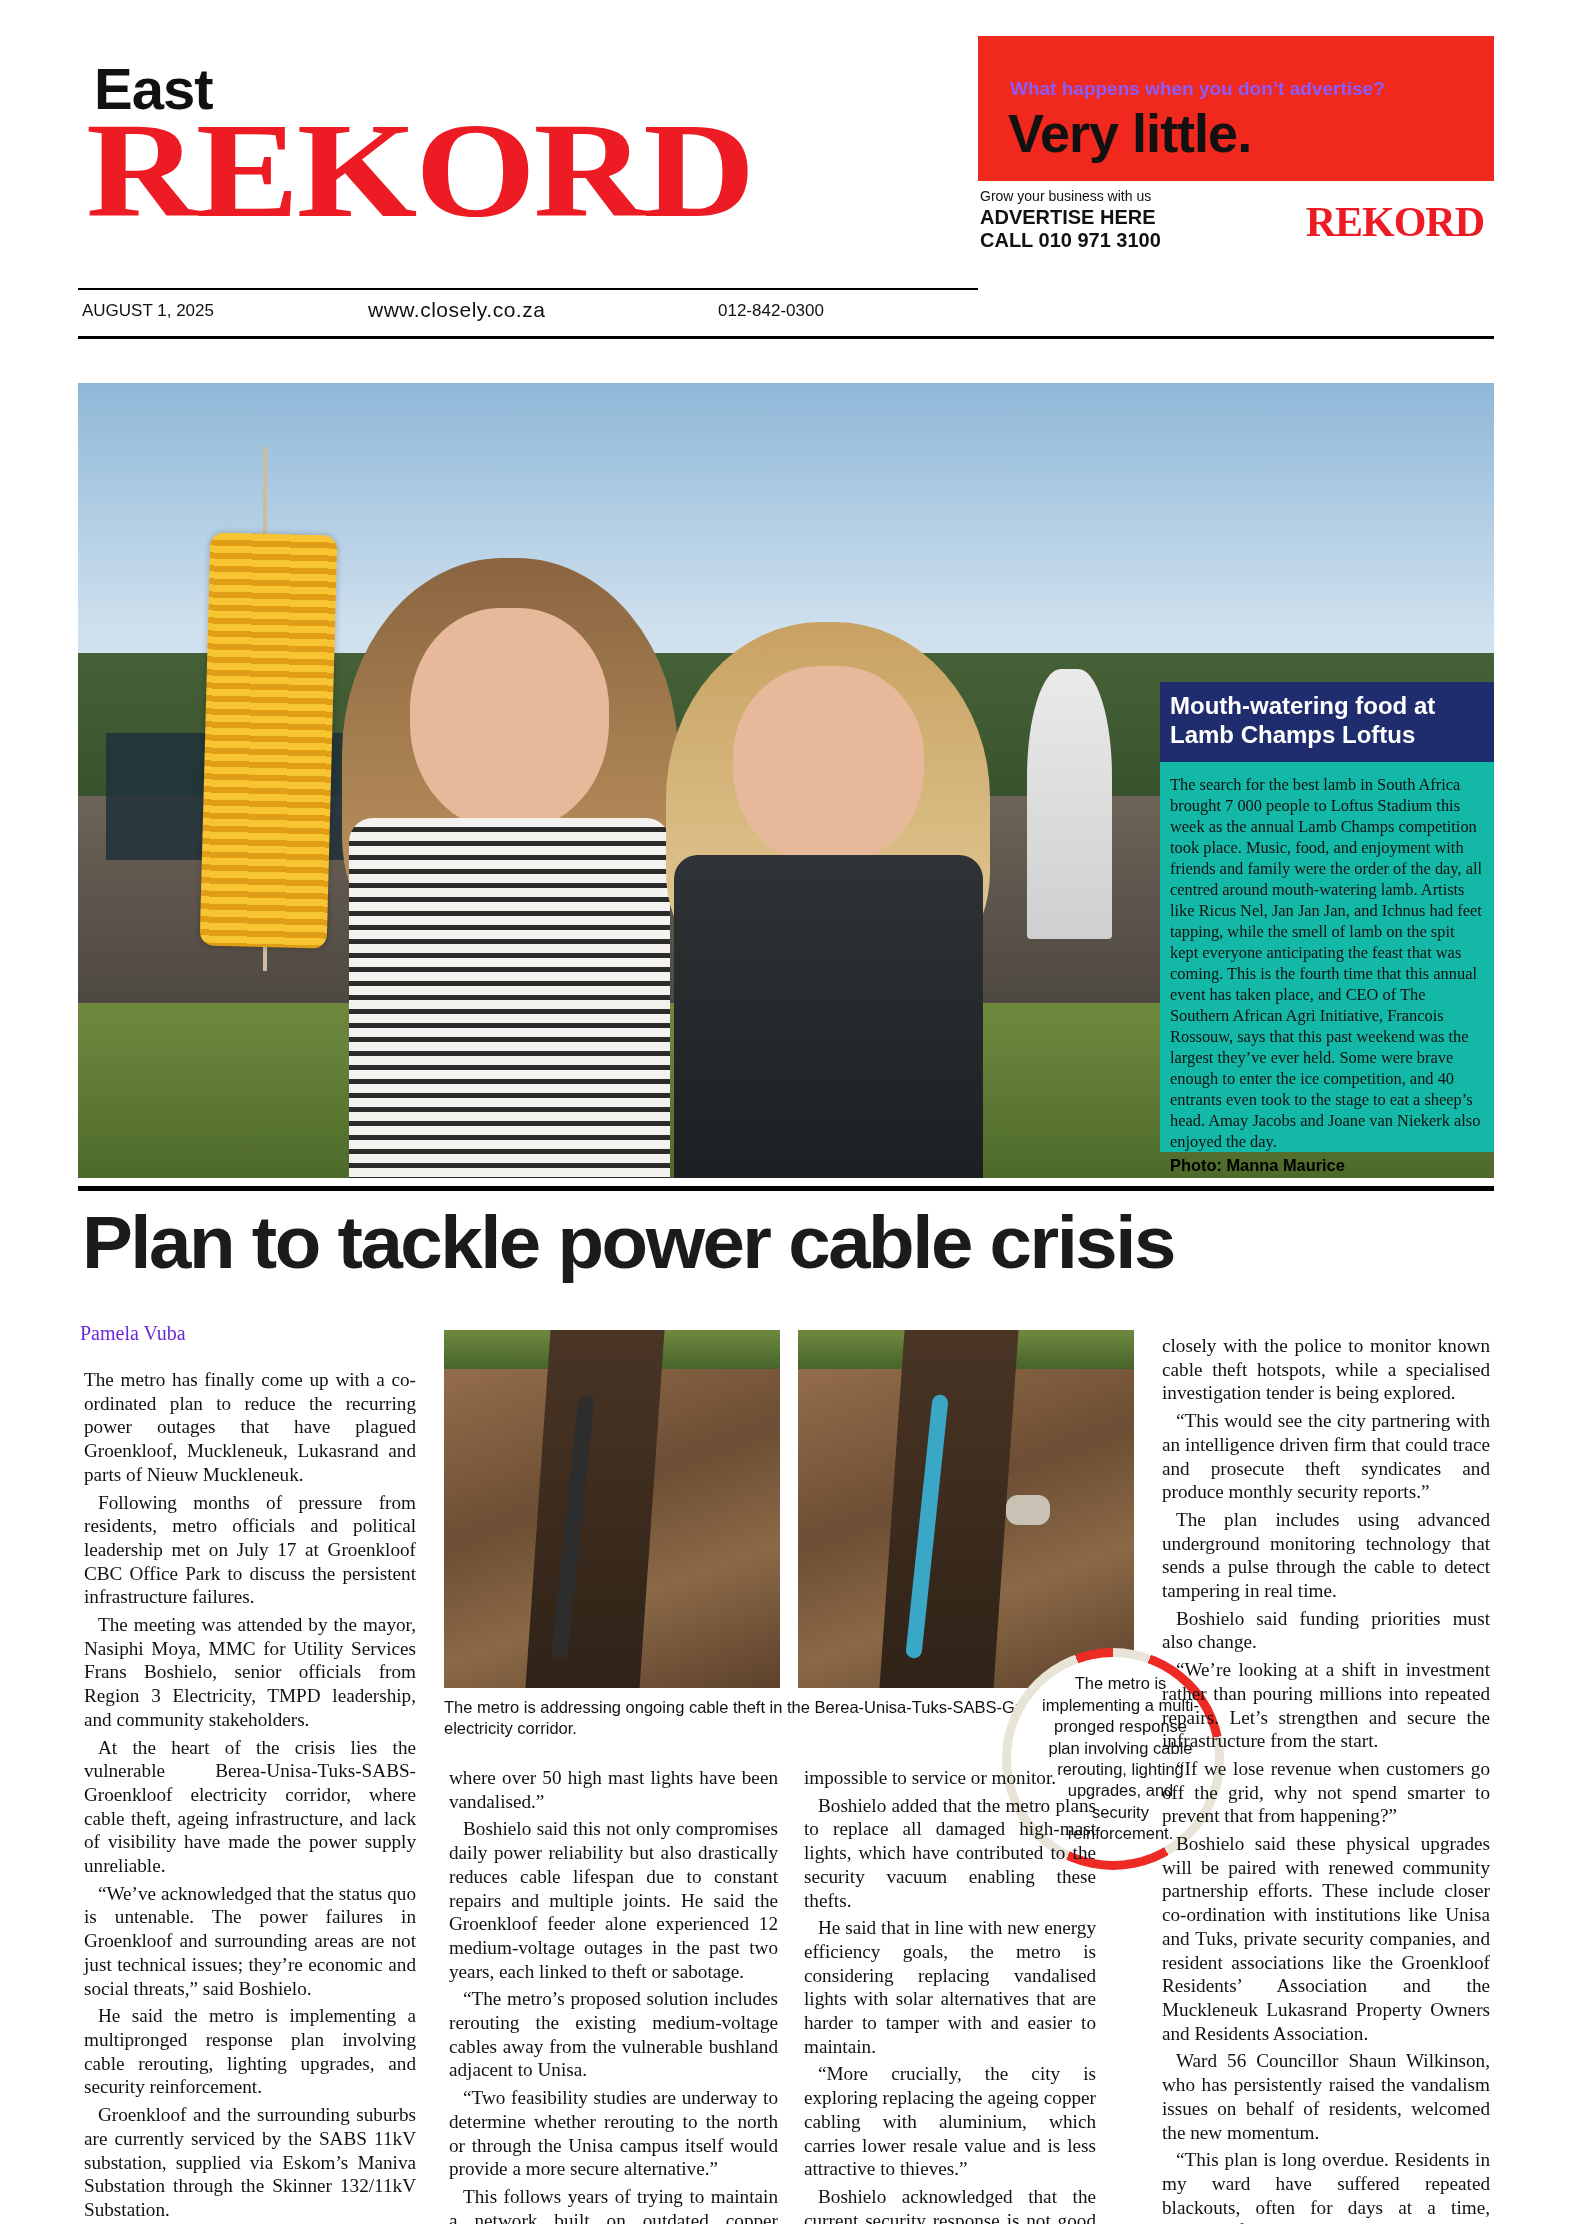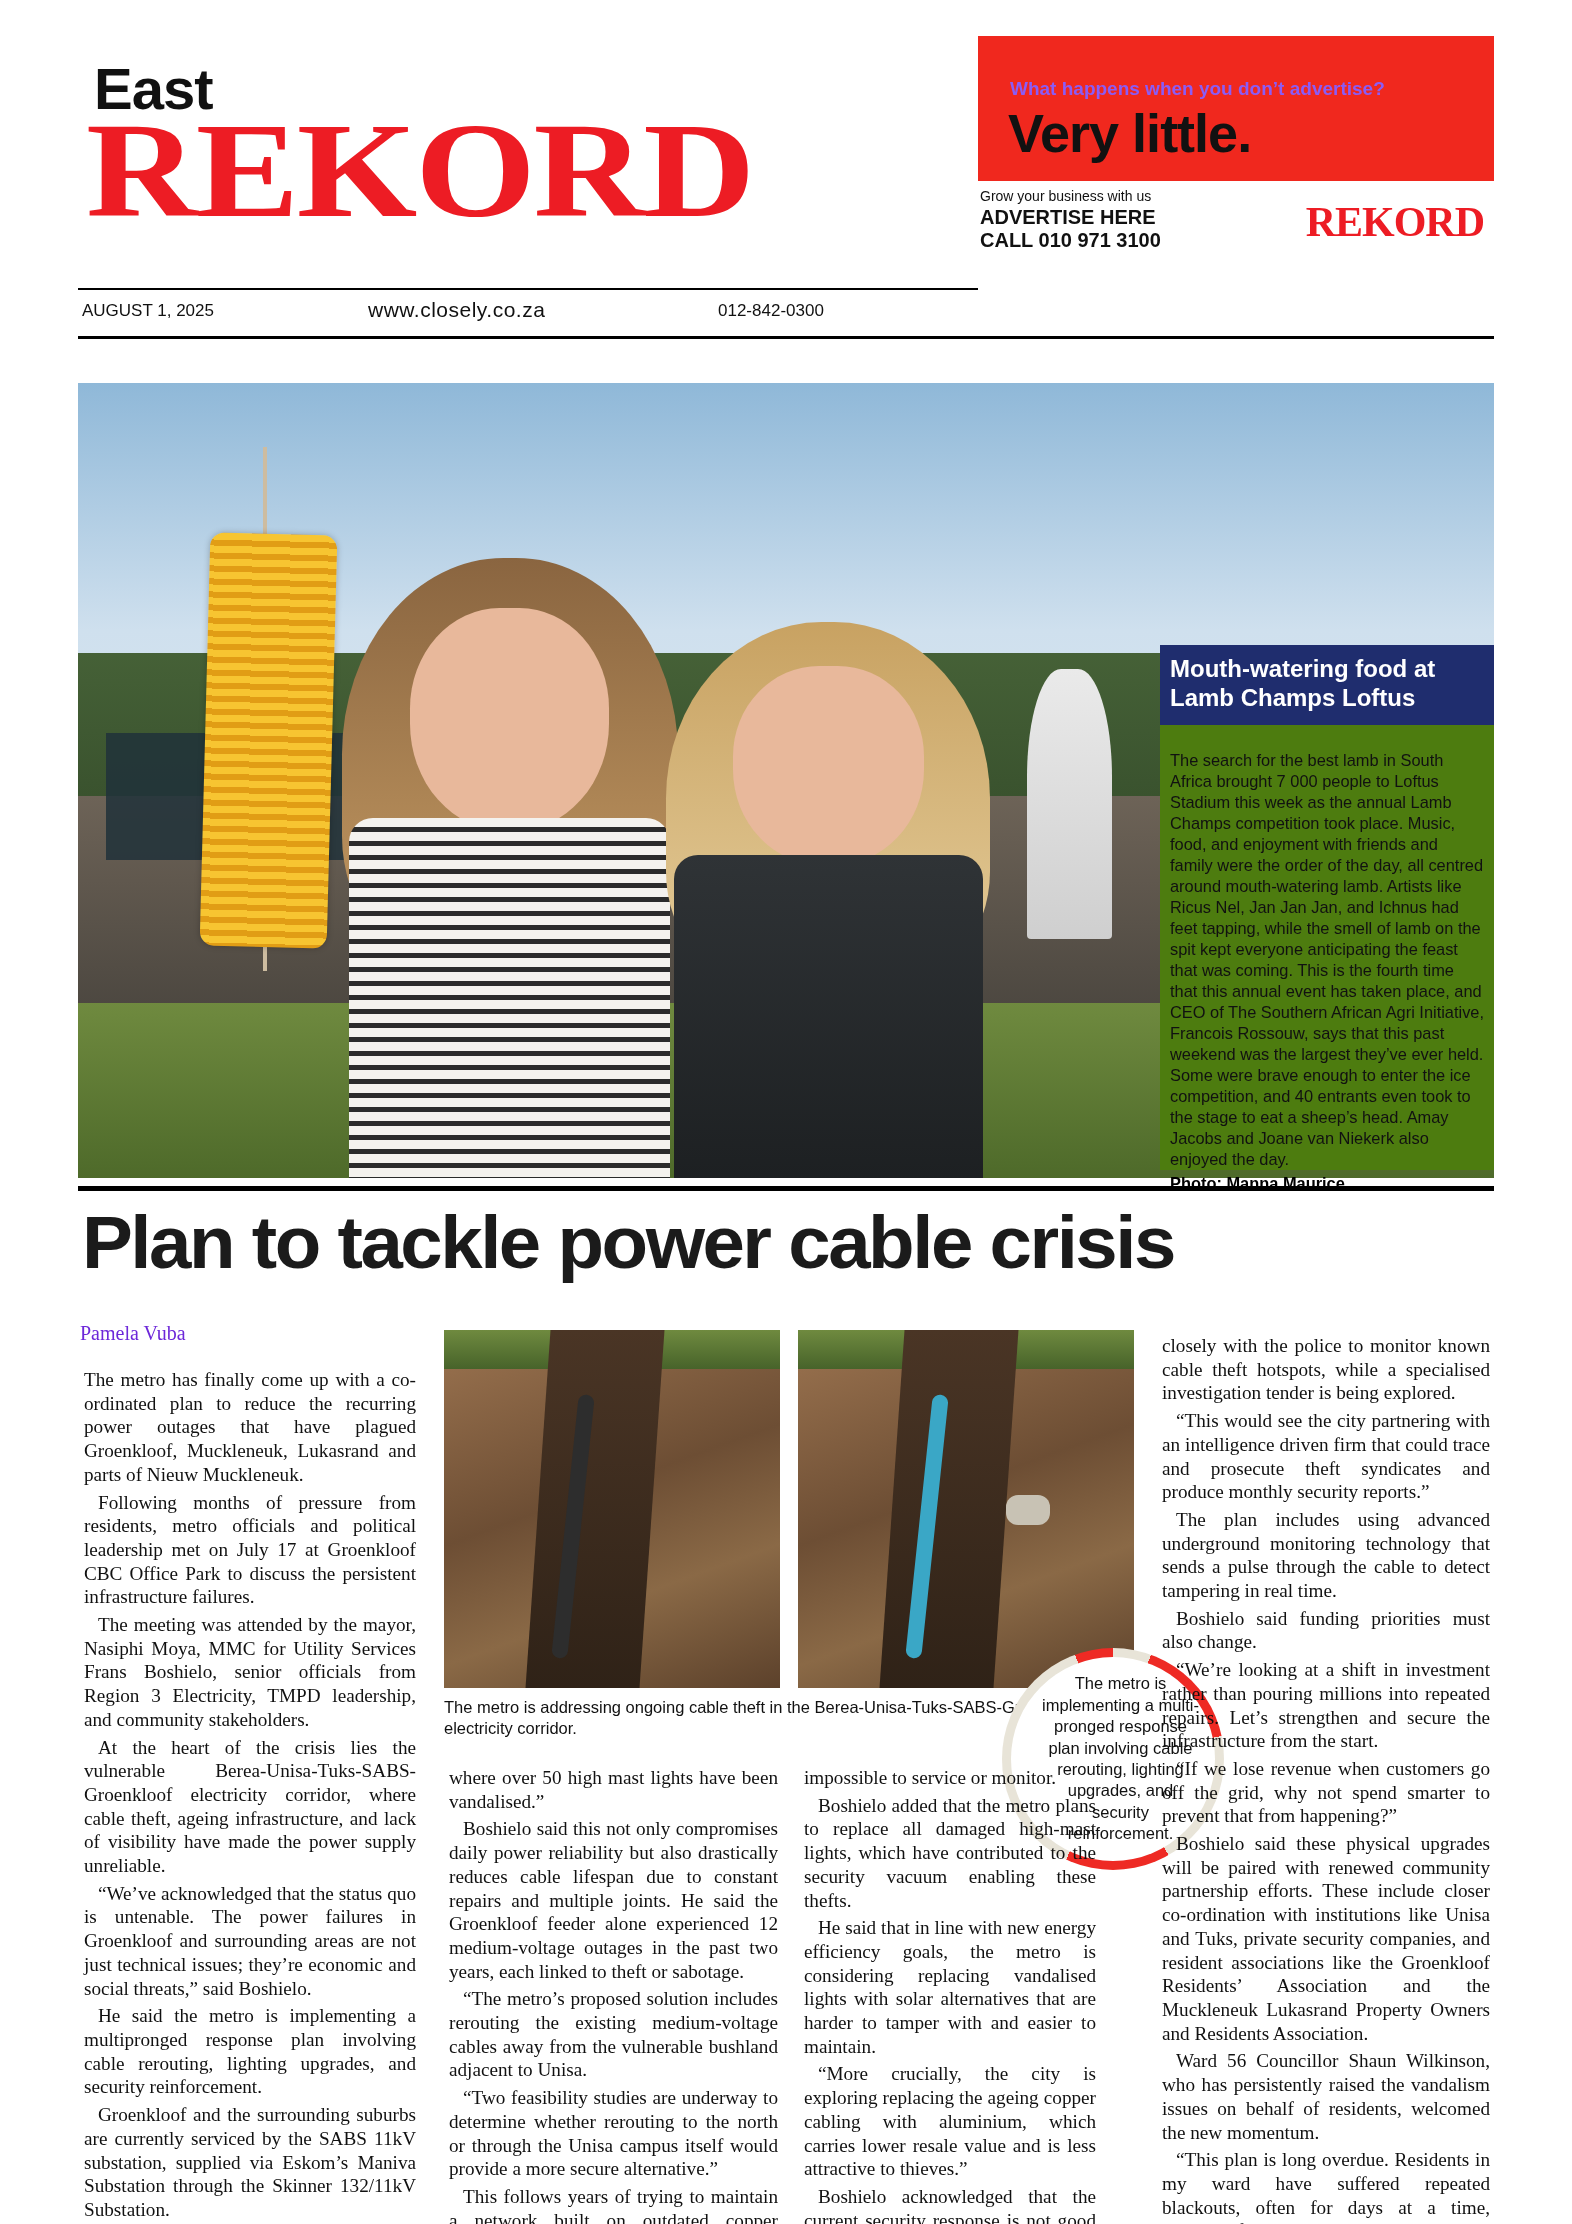--- a/index.html
+++ b/index.html
@@ -216,41 +216,41 @@
     position:absolute; left:8%; top:42%; width:84%; height:58%;
     background: repeating-linear-gradient(#f4f2ee 0 9px, #2b2b2b 9px 14px);
     border-radius: 24px 24px 0 0;
   }
   .girl-b .body { background: linear-gradient(#2f3336,#1d2022); }
 
   
   .cap-box {
     position: absolute;
     left: 1160px;
-    top: 645px;
+    top: 682px;
     width: 334px;
     height: 533px;
   }
   .cap-head {
     background: #1f2d6e;
     color: #fff;
     font-family: "Liberation Sans", sans-serif;
     font-weight: bold;
     font-size: 24px;
     line-height: 1.2;
     padding: 10px 10px 12px 10px;
     width: 314px;
   }
   .cap-body {
-    background: #4d7c0f;
-    font-family: Liberation Sans, sans-serif;
+    background: #14b8a6;
+    font-family: Liberation Serif, serif;
     font-size: 16.4px;
     line-height: 1.28;
     color: #111;
-    padding: 25px 10px 0 10px;
+    padding: 12px 10px 0 10px;
     width: 314px;
   }
   .cap-credit {
     font-family: "Liberation Sans", sans-serif;
     font-weight: bold;
     font-size: 16.4px;
     padding: 4px 10px 12px 10px;
   }
 
   .rule-under-photo {

